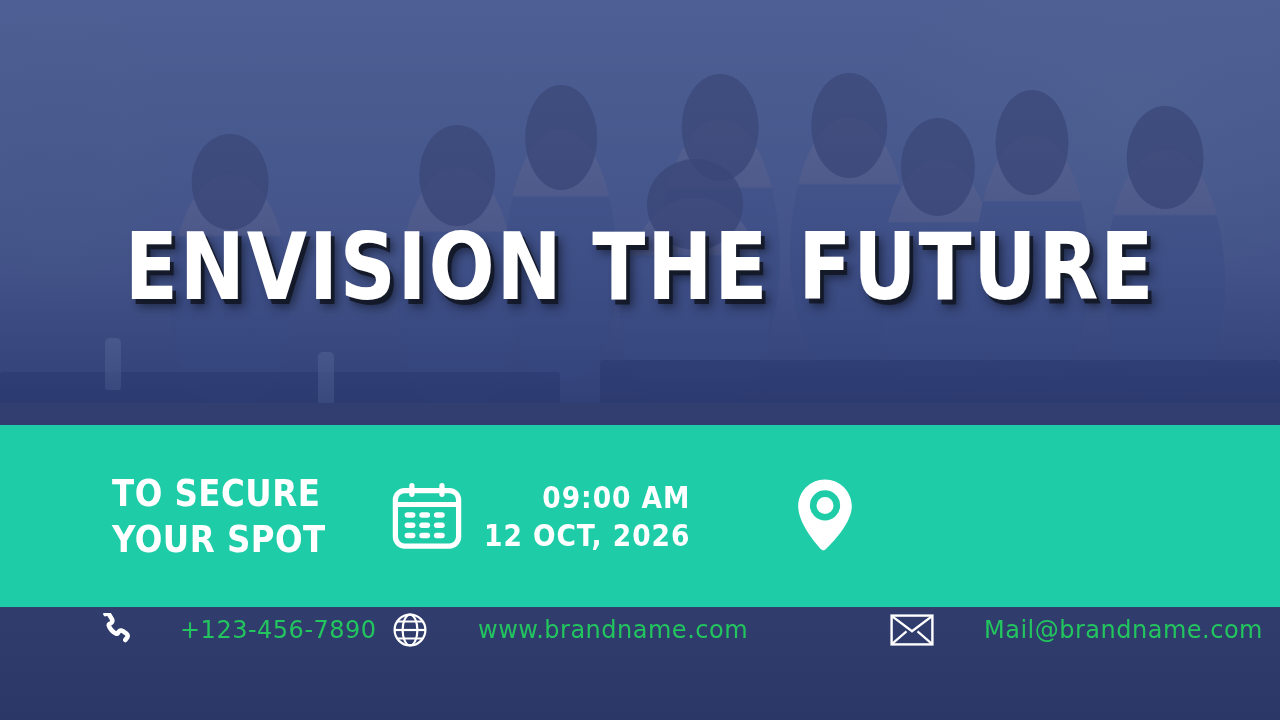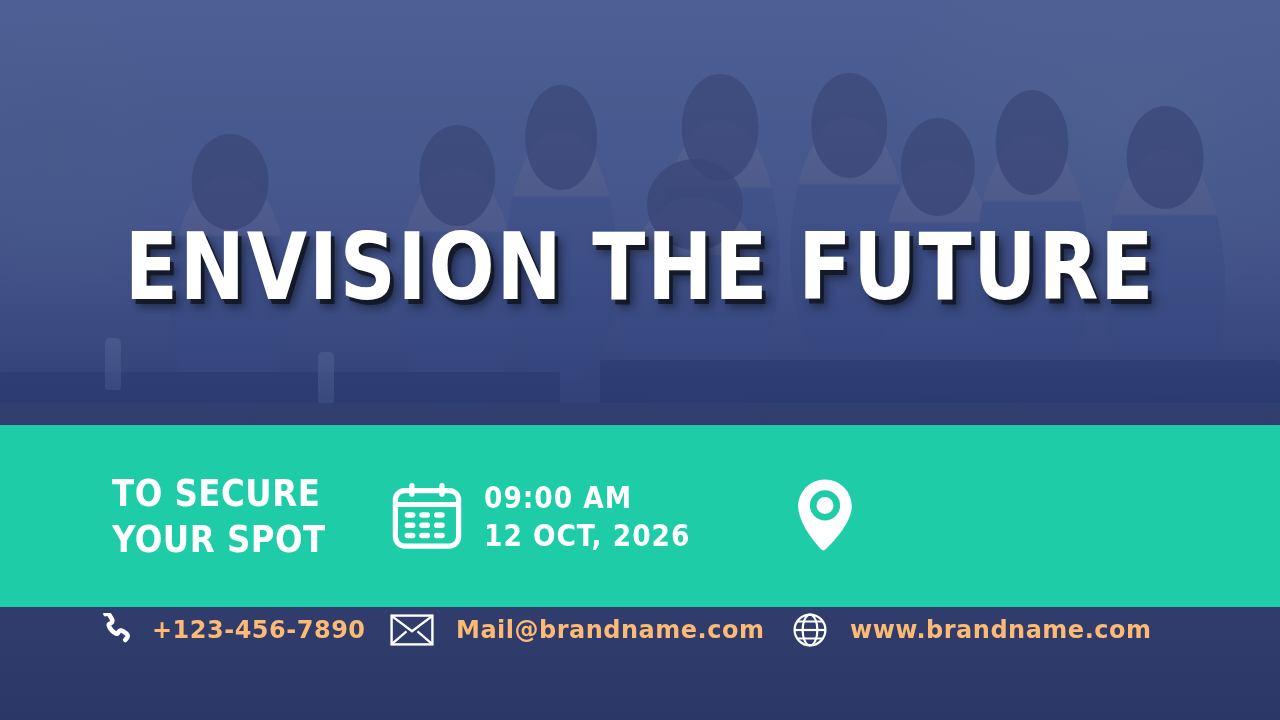--- a/index.html
+++ b/index.html
@@ -101,21 +101,21 @@
     position: absolute;
     left: 0; right: 0;
     top: 425px;
     height: 182px;
     background: #1fcca8;
     display: flex;
     align-items: center;
   }
   .band-cell { display: flex; align-items: center; }
   .cell-cta   { width: 380px; padding-left: 112px; box-sizing: border-box; }
-  .cell-when  { width: 400px; padding-left: 10px; box-sizing: border-box; }
+  .cell-when  { width: 400px; padding-left: 10px; box-sizing: border-box; text-align: right; }
   .cell-where { flex: 1; padding-left: 12px; box-sizing: border-box; }
 
   .cta-text {
     font-family: "DejaVu Sans Condensed", "Liberation Sans Narrow", "Liberation Sans", sans-serif;
     font-weight: 700;
     font-size: 38px;
     line-height: 46px;
     color: #ffffff;
     letter-spacing: 0.5px;
     transform: scaleX(0.95);
@@ -143,25 +143,26 @@
     display: flex;
     align-items: center;
   }
   .contact { display: flex; align-items: center; }
   .c-phone { width: 380px; padding-left: 100px; box-sizing: border-box; }
   .c-mail  { width: 400px; padding-left: 10px; box-sizing: border-box; }
   .c-web   { flex: 1; padding-left: 12px; box-sizing: border-box; }
   .contact-icon { margin-right: 22px; flex: 0 0 auto; display: block; }
   .contact-text {
     font-family: "DejaVu Sans", "Liberation Sans", sans-serif;
-    font-weight: 700;
+    font-weight: 400;
     font-size: 24px;
-    color: #fdba74;
+    color: #22c55e;
     letter-spacing: 0.5px;
     white-space: nowrap;
+    margin-left: 28px;
   }
 </style>
 </head>
 <body>
 
 <div class="stage">
 
   <div class="photo">
     <div class="crowd">
       <div class="person" style="left:170px;  top:175px; width:120px; height:230px;">
@@ -249,34 +250,34 @@
 
   <div class="footer">
 
     <div class="contact c-phone">
       <svg class="contact-icon" width="30" height="34" viewBox="0 0 30 34" aria-hidden="true">
         <path d="M9.3 2.2c1.6-.9 3.4-.3 4.3 1.2l2.6 4.4c.9 1.5.4 3.4-1.1 4.3l-1.6.9c-.6.4-.8 1.1-.6 1.8.5 1.6 1.6 3.6 3.1 5.2 1.5 1.6 3.3 2.9 4.8 3.5.7.3 1.4.1 1.8-.5l1-1.5c1-1.4 2.9-1.8 4.3-.8l-.1-.1 4.2 2.9c1.4 1 1.7 2.9.7 4.3l-1.9 2.6" fill="none" stroke="#ffffff" stroke-width="5" stroke-linecap="round" transform="translate(-3,-1) scale(0.92)"></path>
       </svg>
       <span class="contact-text">+123-456-7890</span>
     </div>
 
-    <div class="contact c-mail">
-      <svg class="contact-icon" width="44" height="32" viewBox="0 0 44 32" aria-hidden="true">
-        <rect x="1.6" y="1.6" width="40.8" height="28.8" fill="none" stroke="#ffffff" stroke-width="2.4"></rect>
-        <path d="M2.6 2.6 22 17.2 41.4 2.6" fill="none" stroke="#ffffff" stroke-width="2.4"></path>
-        <path d="M2.6 29.4 16.5 17.4M41.4 29.4 27.5 17.4" fill="none" stroke="#ffffff" stroke-width="2.2"></path>
-      </svg>
-      <span class="contact-text">Mail@brandname.com</span>
-    </div>
-
     <div class="contact c-web">
       <svg class="contact-icon" width="36" height="36" viewBox="0 0 36 36" aria-hidden="true">
         <circle cx="18" cy="18" r="15.4" fill="none" stroke="#ffffff" stroke-width="2.2"></circle>
         <ellipse cx="18" cy="18" rx="7.4" ry="15.4" fill="none" stroke="#ffffff" stroke-width="2.2"></ellipse>
         <line x1="2.6" y1="18" x2="33.4" y2="18" stroke="#ffffff" stroke-width="2.2"></line>
         <path d="M5.4 9.6h25.2M5.4 26.4h25.2" fill="none" stroke="#ffffff" stroke-width="2.0"></path>
       </svg>
       <span class="contact-text">www.brandname.com</span>
     </div>
 
+    <div class="contact c-mail">
+      <svg class="contact-icon" width="44" height="32" viewBox="0 0 44 32" aria-hidden="true">
+        <rect x="1.6" y="1.6" width="40.8" height="28.8" fill="none" stroke="#ffffff" stroke-width="2.4"></rect>
+        <path d="M2.6 2.6 22 17.2 41.4 2.6" fill="none" stroke="#ffffff" stroke-width="2.4"></path>
+        <path d="M2.6 29.4 16.5 17.4M41.4 29.4 27.5 17.4" fill="none" stroke="#ffffff" stroke-width="2.2"></path>
+      </svg>
+      <span class="contact-text">Mail@brandname.com</span>
+    </div>
+
   </div>
 
 </div>
 
 </body></html>

